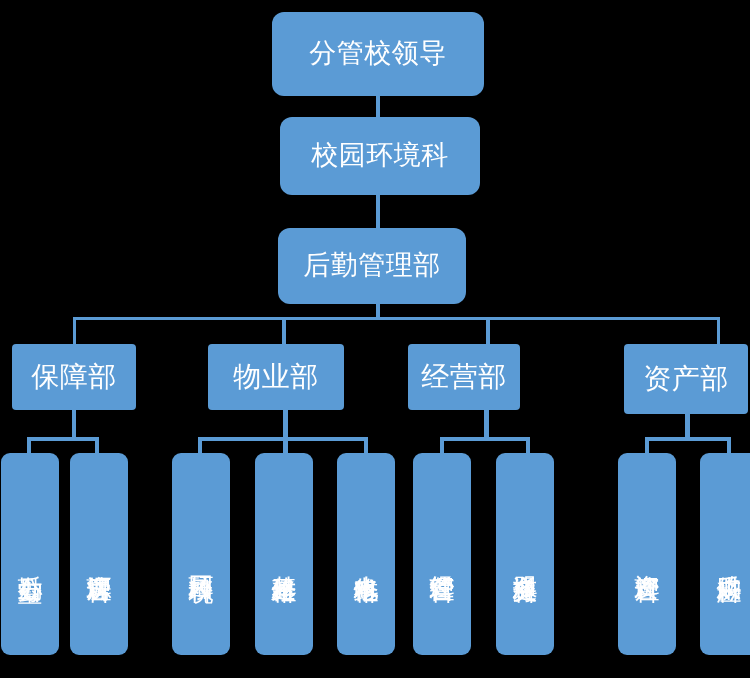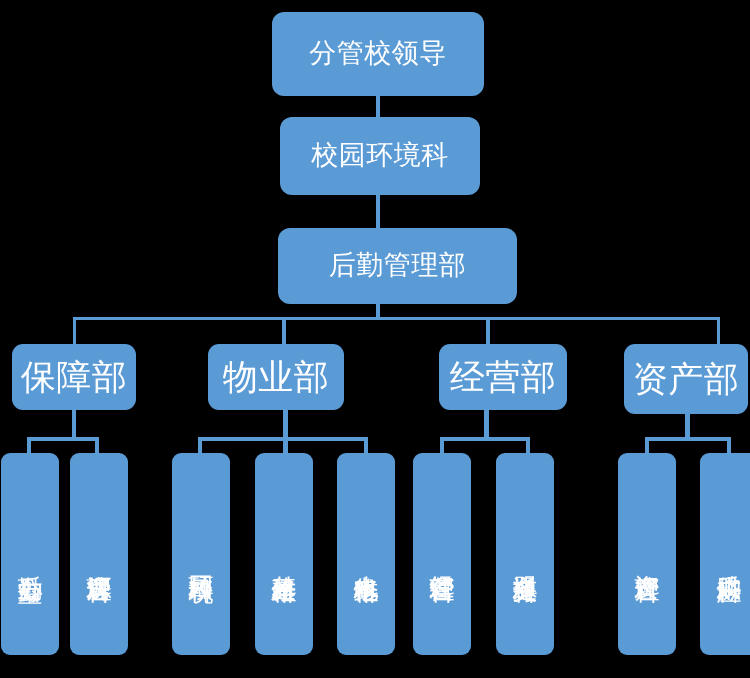--- a/index.html
+++ b/index.html
@@ -29,22 +29,22 @@
     line-height: 1.08;
     letter-spacing: 0.5px;
   }
   .node.level-1,
   .node.level-2,
   .node.level-3 {
     border-radius: 12px;
     font-size: 27px;
   }
   .node.level-4 {
-    border-radius: 11px;
-    font-size: 35px;
+    border-radius: 4px;
+    font-size: 28px;
   }
   .node.level-5 {
     border-radius: 9px;
     font-size: 25px;
     writing-mode: vertical-rl;
     text-orientation: upright;
     padding-top: 6px;
     letter-spacing: 1px;
   }
   .conn {
@@ -60,36 +60,36 @@
 <div id="chart-canvas">
 
   <div class="node level-1" style="left:272px; top:12px; width:212px; height:84px;">分管校领导</div>
 
   <div class="conn conn-v" style="left:376px; top:96px; width:4px; height:21px;"></div>
 
   <div class="node level-2" style="left:280px; top:117px; width:200px; height:78px;">校园环境科</div>
 
   <div class="conn conn-v" style="left:376px; top:195px; width:4px; height:33px;"></div>
 
-  <div class="node level-3" style="left:278px; top:228px; width:239px; height:76px;">后勤管理部</div>
+  <div class="node level-3" style="left:278px; top:228px; width:188px; height:76px;">后勤管理部</div>
 
   <div class="conn conn-v" style="left:376px; top:304px; width:4px; height:16px;"></div>
 
   <div class="conn conn-h" style="left:74px; top:317px; width:646px; height:3px;"></div>
 
   <div class="conn conn-v" style="left:73px; top:317px; width:3px; height:27px;"></div>
   <div class="conn conn-v" style="left:282px; top:317px; width:4px; height:27px;"></div>
   <div class="conn conn-v" style="left:486px; top:317px; width:4px; height:27px;"></div>
   <div class="conn conn-v" style="left:717px; top:317px; width:3px; height:27px;"></div>
 
   <div class="node level-4" style="left:12px; top:344px; width:124px; height:66px;">保障部</div>
 
   <div class="node level-4" style="left:208px; top:344px; width:136px; height:66px;">物业部</div>
 
-  <div class="node level-4" style="left:439px; top:344px; width:128px; height:66px;">经营部</div>
+  <div class="node level-4" style="left:408px; top:344px; width:112px; height:66px;">经营部</div>
 
   <div class="node level-4" style="left:624px; top:344px; width:124px; height:70px;">资产部</div>
 
   <div class="conn conn-v" style="left:72px; top:410px; width:4px; height:28px;"></div>
   <div class="conn conn-h" style="left:27px; top:437px; width:72px; height:4px;"></div>
   <div class="conn conn-v" style="left:27px; top:437px; width:4px; height:17px;"></div>
   <div class="conn conn-v" style="left:95px; top:437px; width:4px; height:17px;"></div>
 
   <div class="node level-5" style="left:1px; top:453px; width:58px; height:202px;">后勤办公室</div>
 

